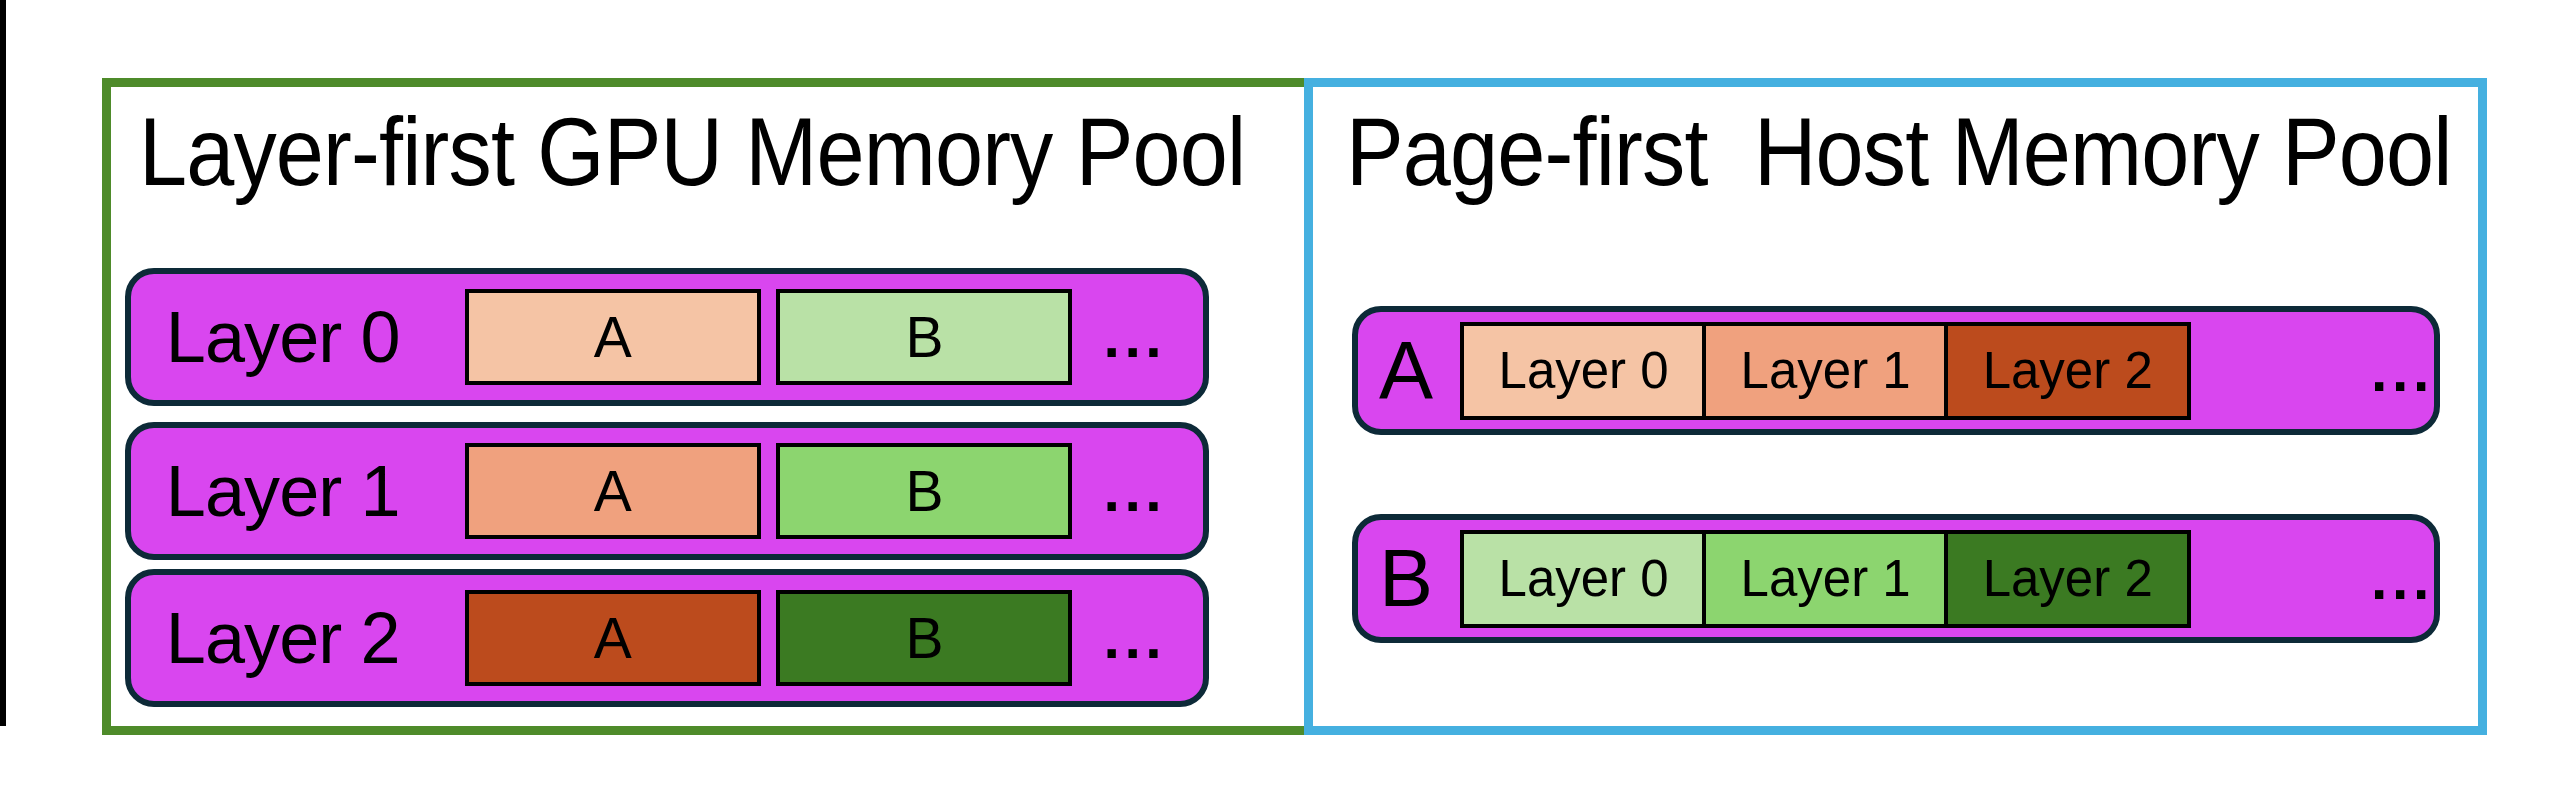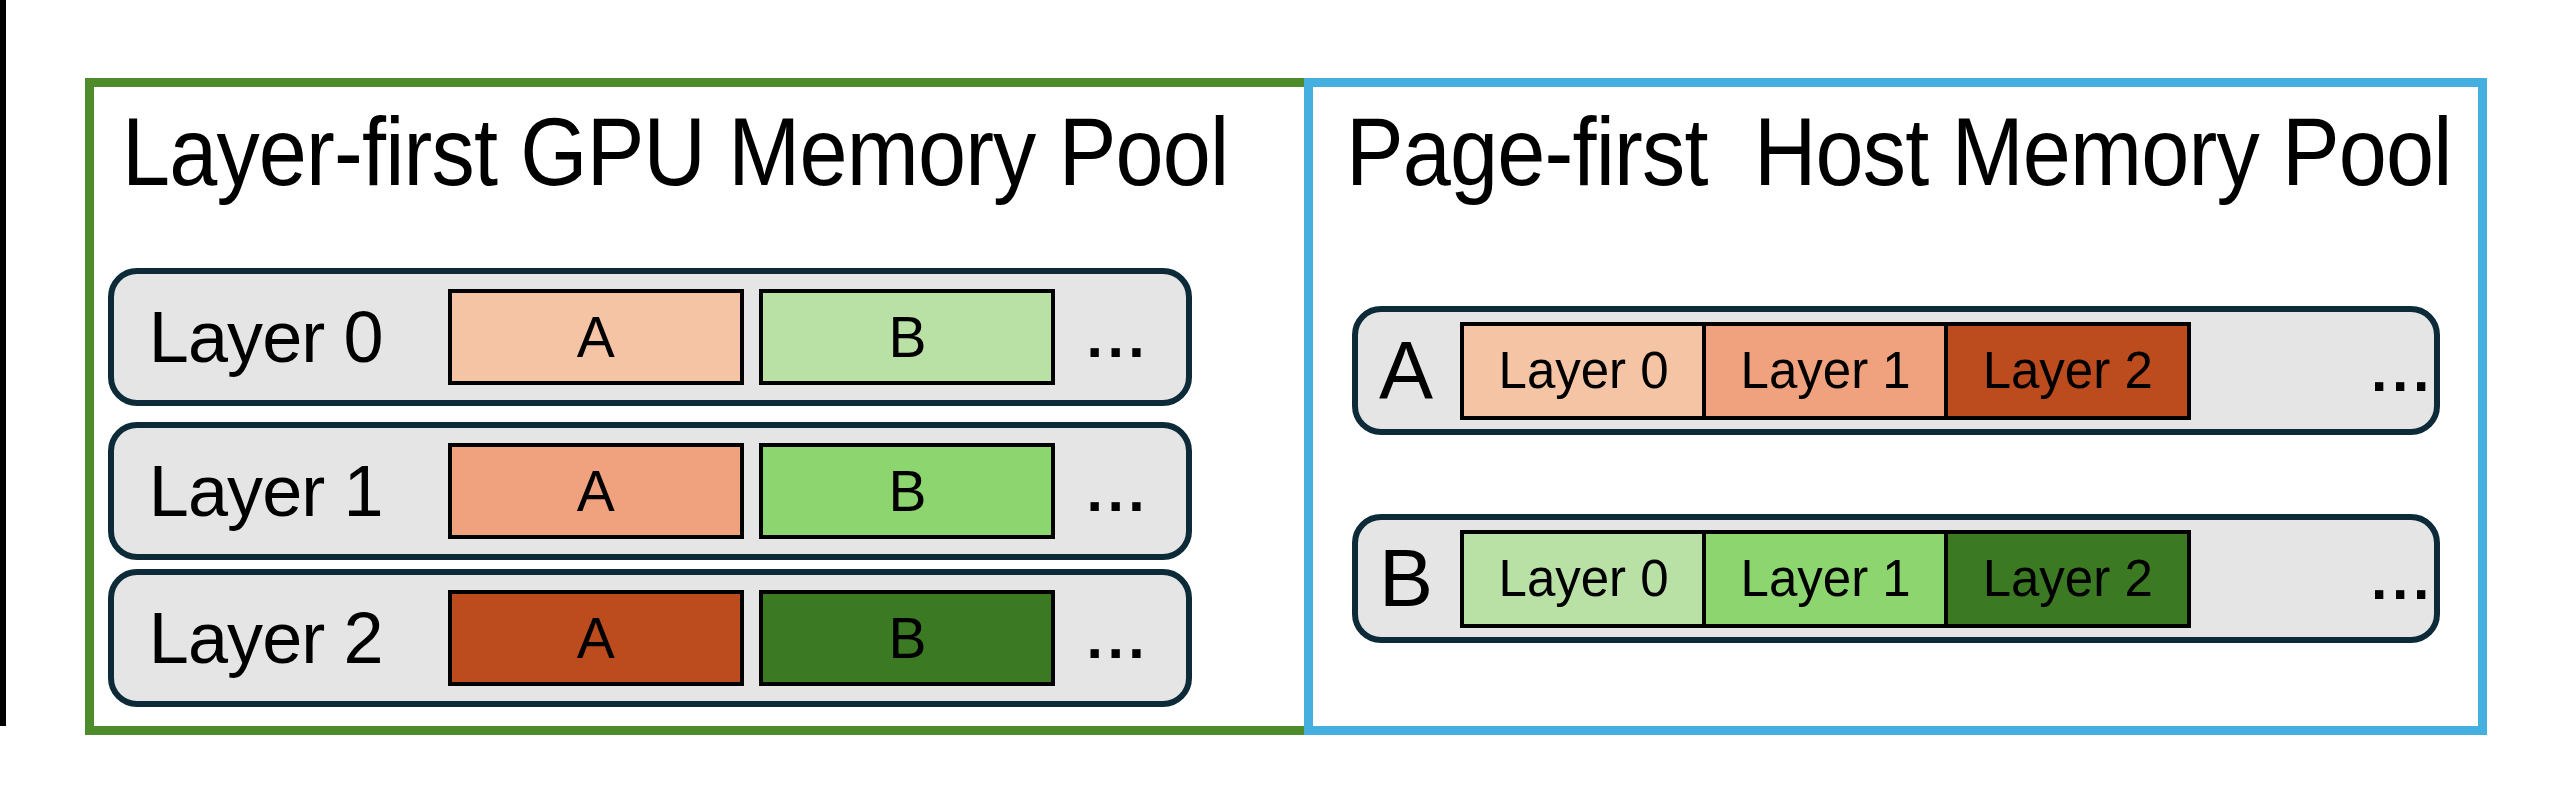--- a/index.html
+++ b/index.html
@@ -3,30 +3,30 @@
 <meta charset="utf-8">
 <style>
   * { margin:0; padding:0; box-sizing:border-box; }
   html,body { background:#ffffff; }
   body { font-family:"Liberation Sans", sans-serif; color:#000; }
   .stage { position:relative; width:2576px; height:812px; background:#fff; overflow:hidden; }
 
   .edge-line { position:absolute; left:0; top:0; width:5.5px; height:726px; background:#000; }
 
   .panel { position:absolute; top:78px; height:657px; background:#fff; border:9.2px solid #888; }
-  .panel-gpu  { left:85px;   width:1232px; }
+  .panel-gpu  { left:102px;   width:1232px; }
   .panel-host { left:1288px; width:1183px; }
 
   .title { position:absolute; left:27.6px; top:11px; font-size:96px; line-height:1.12;
            font-weight:400; white-space:pre; letter-spacing:-0.9px;
            transform:scaleX(0.9); transform-origin:left top; }
   .panel-host .title { left:33px; }
 
   .row { position:absolute; border:6.4px solid #0d2a38; border-radius:29px;
-         background:#e5e5e5; display:flex; align-items:center; }
+         background:#d946ef; display:flex; align-items:center; }
 
   
   .g-row { left:13.8px; width:1084px; height:138px; padding-left:35px; }
   .g-row-0 { top:181px; } .g-row-1 { top:335px; } .g-row-2 { top:482px; }
   .g-label { width:299px; font-size:72px; letter-spacing:-0.9px; }
 
   .block { border:4.6px solid #000; display:flex; align-items:center; justify-content:center; }
   .g-block { width:296px; height:96px; font-size:57px; }
   .g-block + .g-block { margin-left:15.6px; }
 

